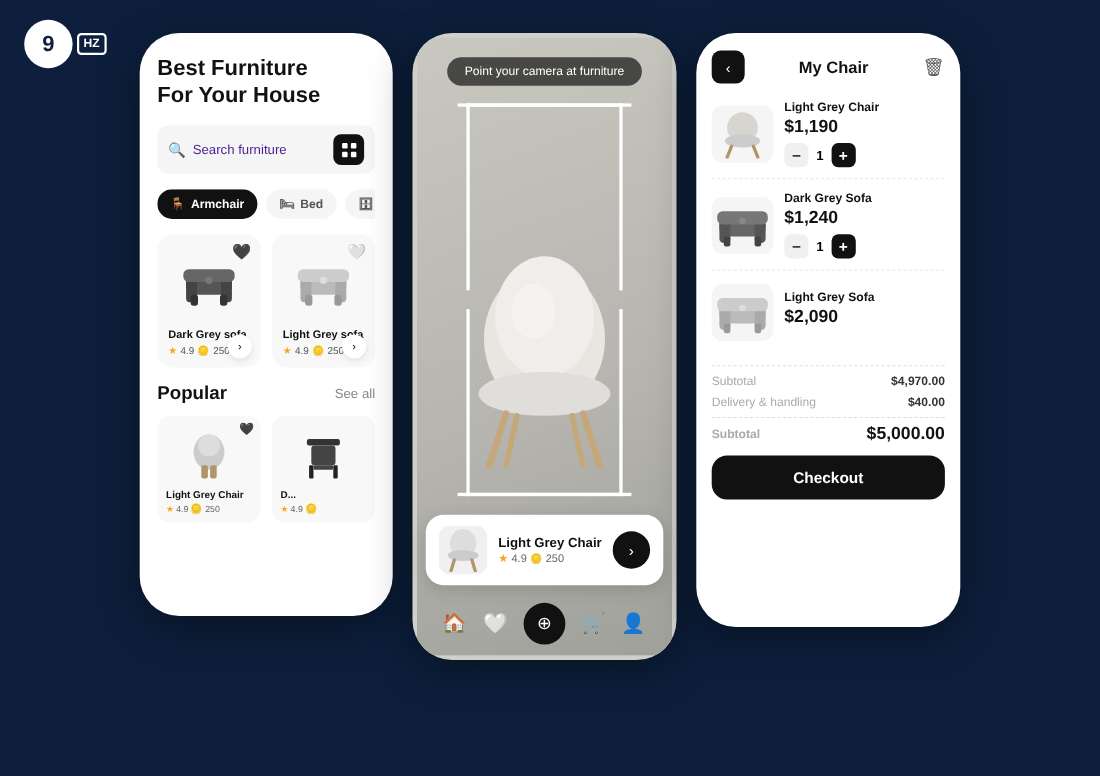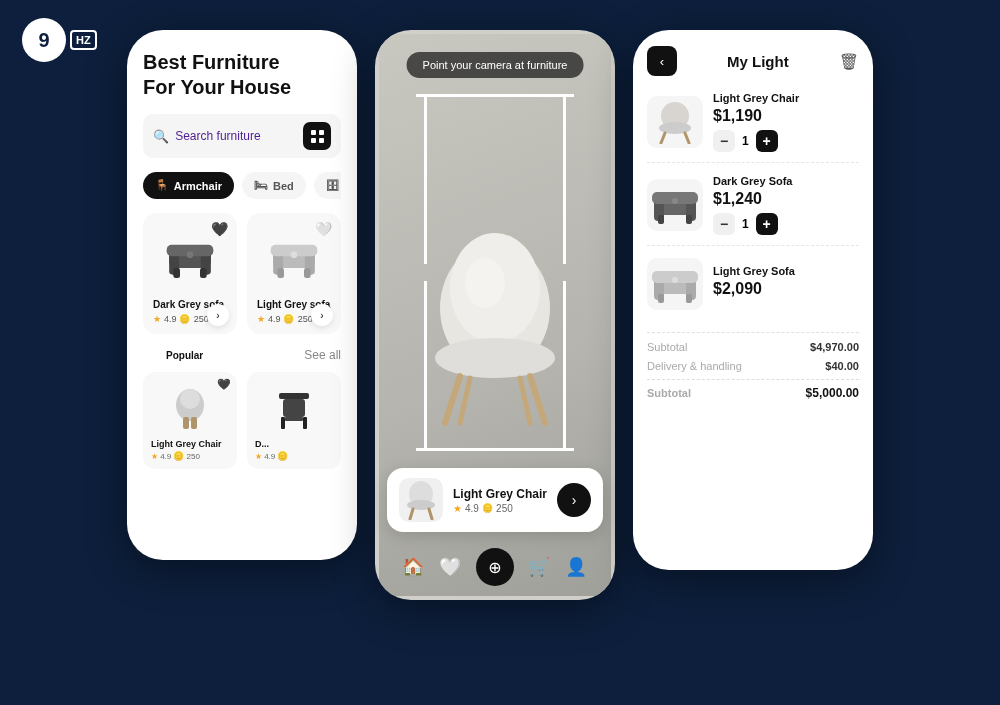--- a/index.html
+++ b/index.html
@@ -226,24 +226,23 @@
     }
 
     .popular-header {
       display: flex;
       justify-content: space-between;
       align-items: center;
       margin-bottom: 10px;
     }
 
     .popular-label {
-      font-size: 10px;
+      font-size: 17px;
       font-weight: 800;
       color: #111;
-      margin-left: 23px;
     }
 
     .see-all {
       font-size: 12px;
       color: #888;
     }
 
     .popular-row {
       display: flex;
       gap: 10px;
@@ -564,21 +563,21 @@
       font-weight: 600;
     }
 
     .summary-total-label {
       font-size: 11px;
       color: #aaa;
       font-weight: 700;
     }
 
     .summary-total-value {
-      font-size: 12px;
+      font-size: 16px;
       color: #111;
       font-weight: 800;
     }
 
     .checkout-btn {
       width: 100%;
       background: #111;
       color: white;
       border-radius: 14px;
       padding: 12px;
@@ -784,21 +783,21 @@
         <div class="ar-nav-item">🤍</div>
         <div class="ar-nav-item active-nav">⊕</div>
         <div class="ar-nav-item">🛒</div>
         <div class="ar-nav-item">👤</div>
       </div>
     </div>
 
     <div class="phone phone-cart">
       <div class="cart-header">
         <div class="cart-back-btn">‹</div>
-        <div class="cart-title">My Light</div>
+        <div class="cart-title">My Chair</div>
         <div class="cart-trash">🗑</div>
       </div>
 
       <div class="cart-item">
         <div class="cart-item-img">
           <svg width="46" height="44" viewBox="0 0 46 44" fill="none" xmlns="http://www.w3.org/2000/svg">
             <ellipse cx="23" cy="16" rx="14" ry="14" fill="#d8d5d0"></ellipse>
             <ellipse cx="23" cy="28" rx="16" ry="6" fill="#ccc"></ellipse>
             <line x1="13" y1="33" x2="9" y2="43" stroke="#b0956a" stroke-width="3" stroke-linecap="round"></line>
             <line x1="33" y1="33" x2="37" y2="43" stroke="#b0956a" stroke-width="3" stroke-linecap="round"></line>
@@ -864,17 +863,18 @@
         <div class="summary-row">
           <span class="summary-label">Delivery &amp; handling</span>
           <span class="summary-value">$40.00</span>
         </div>
         <div class="summary-row" style="border-top:1px dashed #ddd;padding-top:6px;margin-top:2px;">
           <span class="summary-total-label">Subtotal</span>
           <span class="summary-total-value">$5,000.00</span>
         </div>
       </div>
 
+      <div class="checkout-btn">Checkout</div>
     </div>
 
   </div>
 
 </div>
 
 </body></html>

